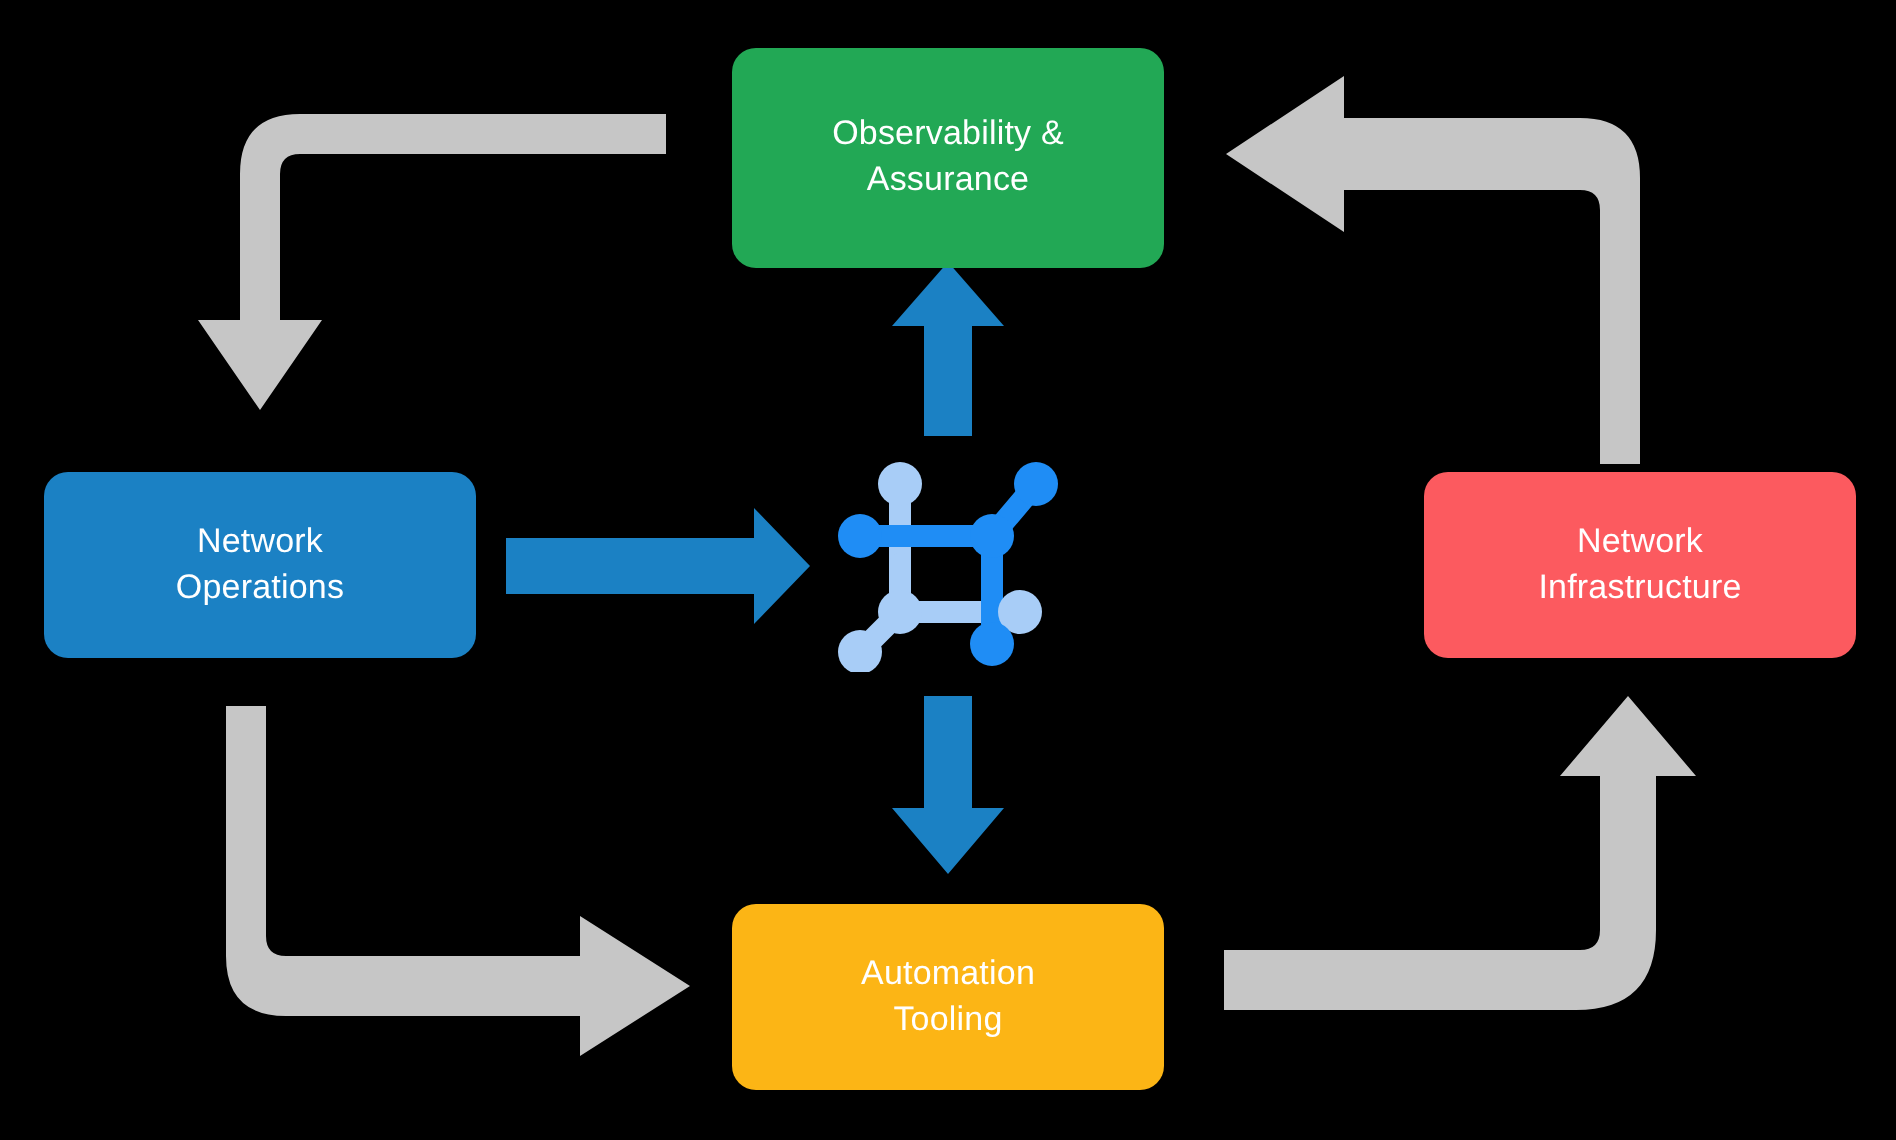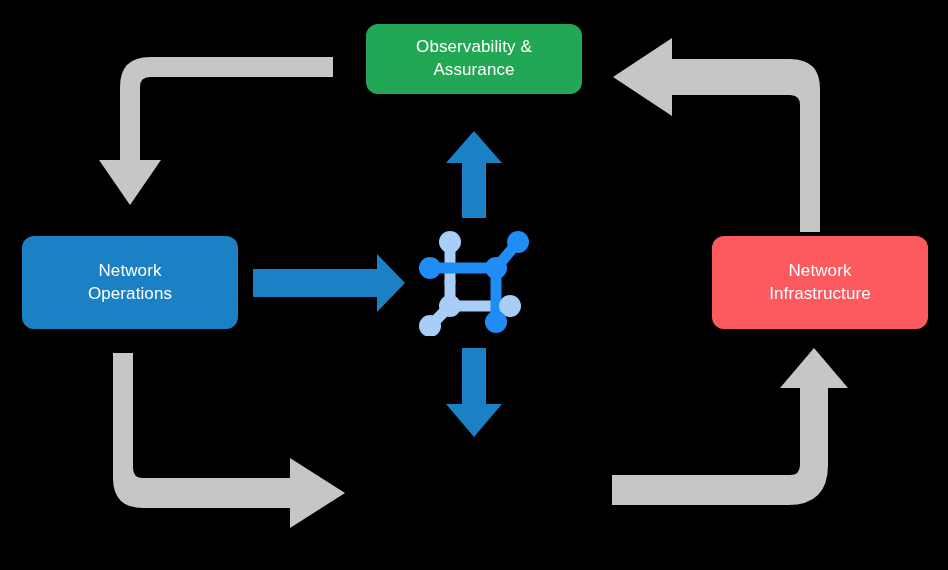--- a/index.html
+++ b/index.html
@@ -34,21 +34,21 @@
     line-height: 1.35;
     font-weight: 400;
     letter-spacing: 0.1px;
     z-index: 3;
   }
   .node-label {
     white-space: pre-line;
     padding: 0 10px;
   }
   #box-observability {
-    left: 366px;  top: 24px;  width: 216px; height: 70px;
+    left: 366px;  top: 24px;  width: 216px; height: 110px;
     background: #22a css;
   }
   #box-observability { background: #22a855; }
   #box-operations {
     left: 22px;   top: 236px; width: 216px; height: 93px;
     background: #1b81c4;
   }
   #box-infrastructure {
     left: 712px;  top: 236px; width: 216px; height: 93px;
     background: #fc5a5f;
@@ -187,14 +187,18 @@
   <div class="node-box" id="box-operations" style="background: rgb(27, 129, 196); color: rgb(255, 255, 255);">
     <span class="node-label">Network
 Operations</span>
   </div>
 
   <div class="node-box" id="box-infrastructure" style="background: rgb(252, 90, 95); color: rgb(255, 255, 255);">
     <span class="node-label">Network
 Infrastructure</span>
   </div>
 
+  <div class="node-box" id="box-automation" style="background: rgb(252, 181, 21); color: rgb(255, 255, 255);">
+    <span class="node-label">Automation
+Tooling</span>
+  </div>
 
 </div>
 
 </body></html>

